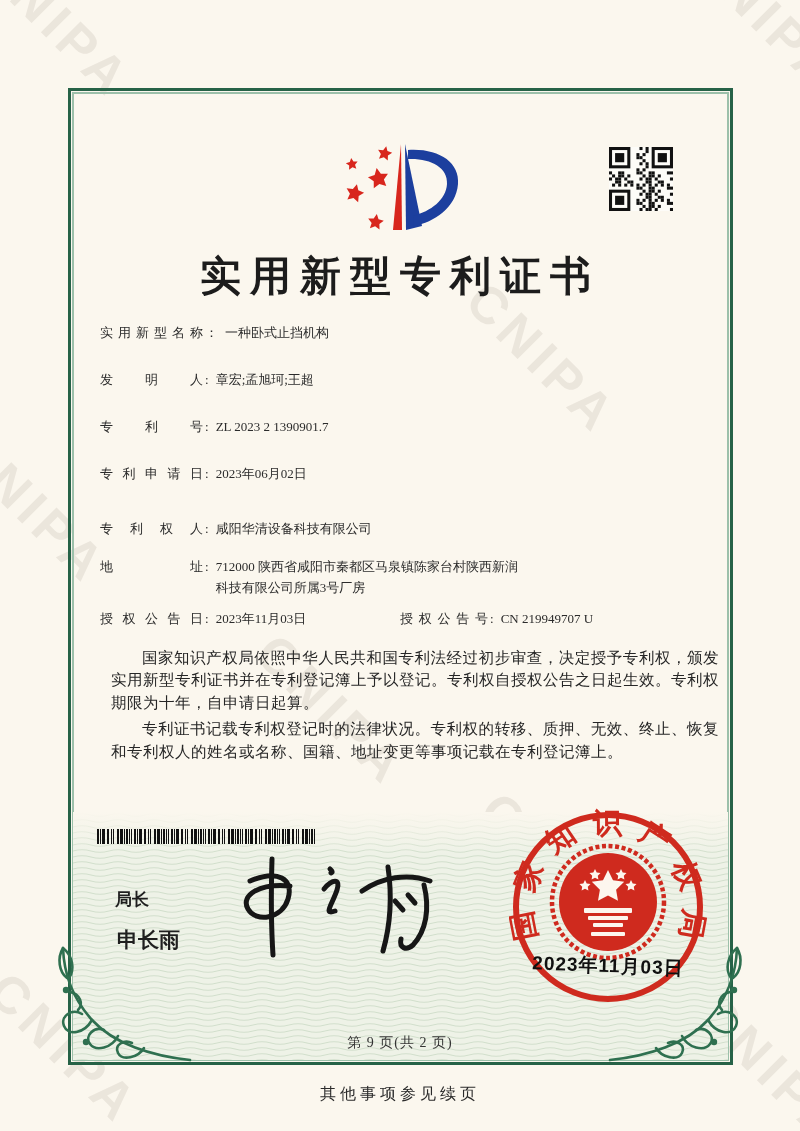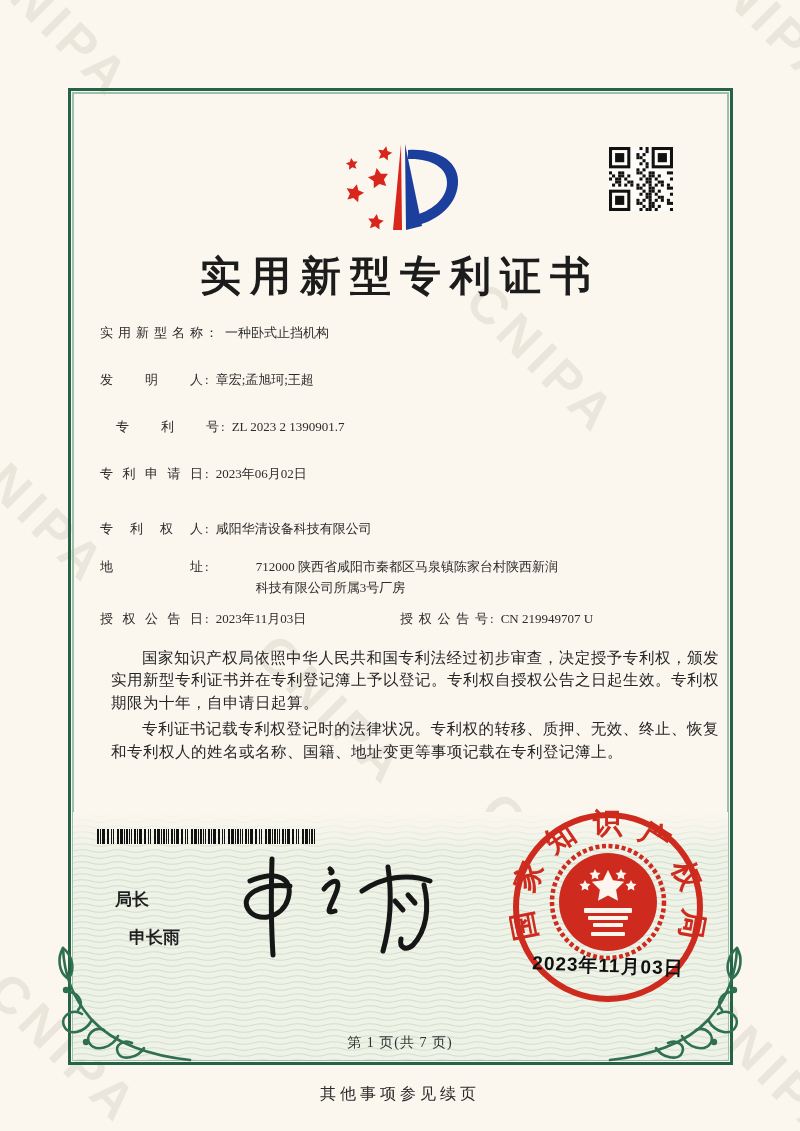--- a/index.html
+++ b/index.html
@@ -37,37 +37,37 @@
     font-size:41px; font-weight:bold; letter-spacing:9px; color:#1c1c1c; z-index:5;
   }
   
   .frow { position:absolute; left:100px; width:610px; font-size:13px; line-height:21px; color:#2b2b2b; z-index:5; }
   .flabel {
     display:inline-block; width:103px; text-align:justify; text-align-last:justify;
     vertical-align:top;
   }
   .fcolon { display:inline-block; margin:0 7px 0 2px; vertical-align:top; }
   .fvalue { display:inline-block; vertical-align:top; }
-  .r1{top:322px;} .r2{top:369px;} .r3{top:416px;margin-left:16px;} .r4{top:463px;} .r5{top:510px;margin-top:8px;}
+  .r1{top:322px;} .r2{top:369px;} .r3{top:416px;} .r4{top:463px;} .r5{top:510px;margin-top:8px;}
   .r6{top:556px;} .r7{top:608px;}
-  .addr-lines { display:inline-block; vertical-align:top; line-height:21px;margin-left:40px; }
+  .addr-lines { display:inline-block; vertical-align:top; line-height:21px; }
   .pair2 { position:absolute; left:300px; top:0; white-space:nowrap; }
   .pair2 .flabel { width:88px; }
   
   .paras { position:absolute; left:99px; top:647px; width:608px; z-index:5;margin-left:12px; }
   .paras p {
     font-size:15.5px; line-height:22.4px; text-indent:2em; color:#262626;
     letter-spacing:0.5px; text-align:justify;
   }
   .paras p + p { margin-top:4px; }
   
   .band { position:absolute; left:73px; top:812px; width:655px; height:248px; z-index:3; }
   .barcode { position:absolute; left:97px; top:829px; z-index:5; }
   .officer-title { position:absolute; left:115px; top:888px; font-family:"Liberation Sans","DejaVu Sans",sans-serif; font-weight:bold; font-size:17px; color:#1f1f1f; z-index:5; }
-  .officer-name  { position:absolute; left:129px; top:926px; font-family:"Liberation Sans","DejaVu Sans",sans-serif; font-weight:bold; font-size:17px; color:#1f1f1f; z-index:5; }
+  .officer-name  { position:absolute; left:117px; top:926px; font-family:"Liberation Sans","DejaVu Sans",sans-serif; font-weight:bold; font-size:21px; color:#1f1f1f; z-index:5; }
   .signature { position:absolute; left:228px; top:853px; z-index:5; }
   .seal { position:absolute; left:509px; top:808px; z-index:6; }
   .seal-date {
     position:absolute; left:512px; top:953px; width:192px; text-align:center;
     font-family:"Liberation Sans","DejaVu Sans",sans-serif; font-size:19px;
     font-weight:600; color:#101010; transform:rotate(2deg); z-index:7; letter-spacing:1px;
   }
   .page-info {
     position:absolute; left:0; right:0; top:1034px; text-align:center;
     font-size:14px; color:#333; z-index:5; letter-spacing:1px;
@@ -411,16 +411,16 @@
         <path d="M122,72 l1.7,3.5 3.8,0.5 -2.7,2.7 0.6,3.8 -3.4,-1.8 -3.4,1.8 0.6,-3.8 -2.7,-2.7 3.8,-0.5 z"></path>
         <rect x="75" y="100" width="48" height="5" rx="1"></rect>
         <rect x="79" y="108" width="40" height="4" rx="1"></rect>
         <rect x="84" y="115" width="30" height="4" rx="1"></rect>
         <rect x="82" y="124" width="34" height="4" rx="1"></rect>
       </g>
     </g>
   </svg>
   <div class="seal-date">2023年11月03日</div>
 
-  <div class="page-info">第 1 页(共 7 页)</div>
+  <div class="page-info">第 9 页(共 2 页)</div>
   <div class="cont-note">其他事项参见续页</div>
 
 </div>
 
 </body></html>

